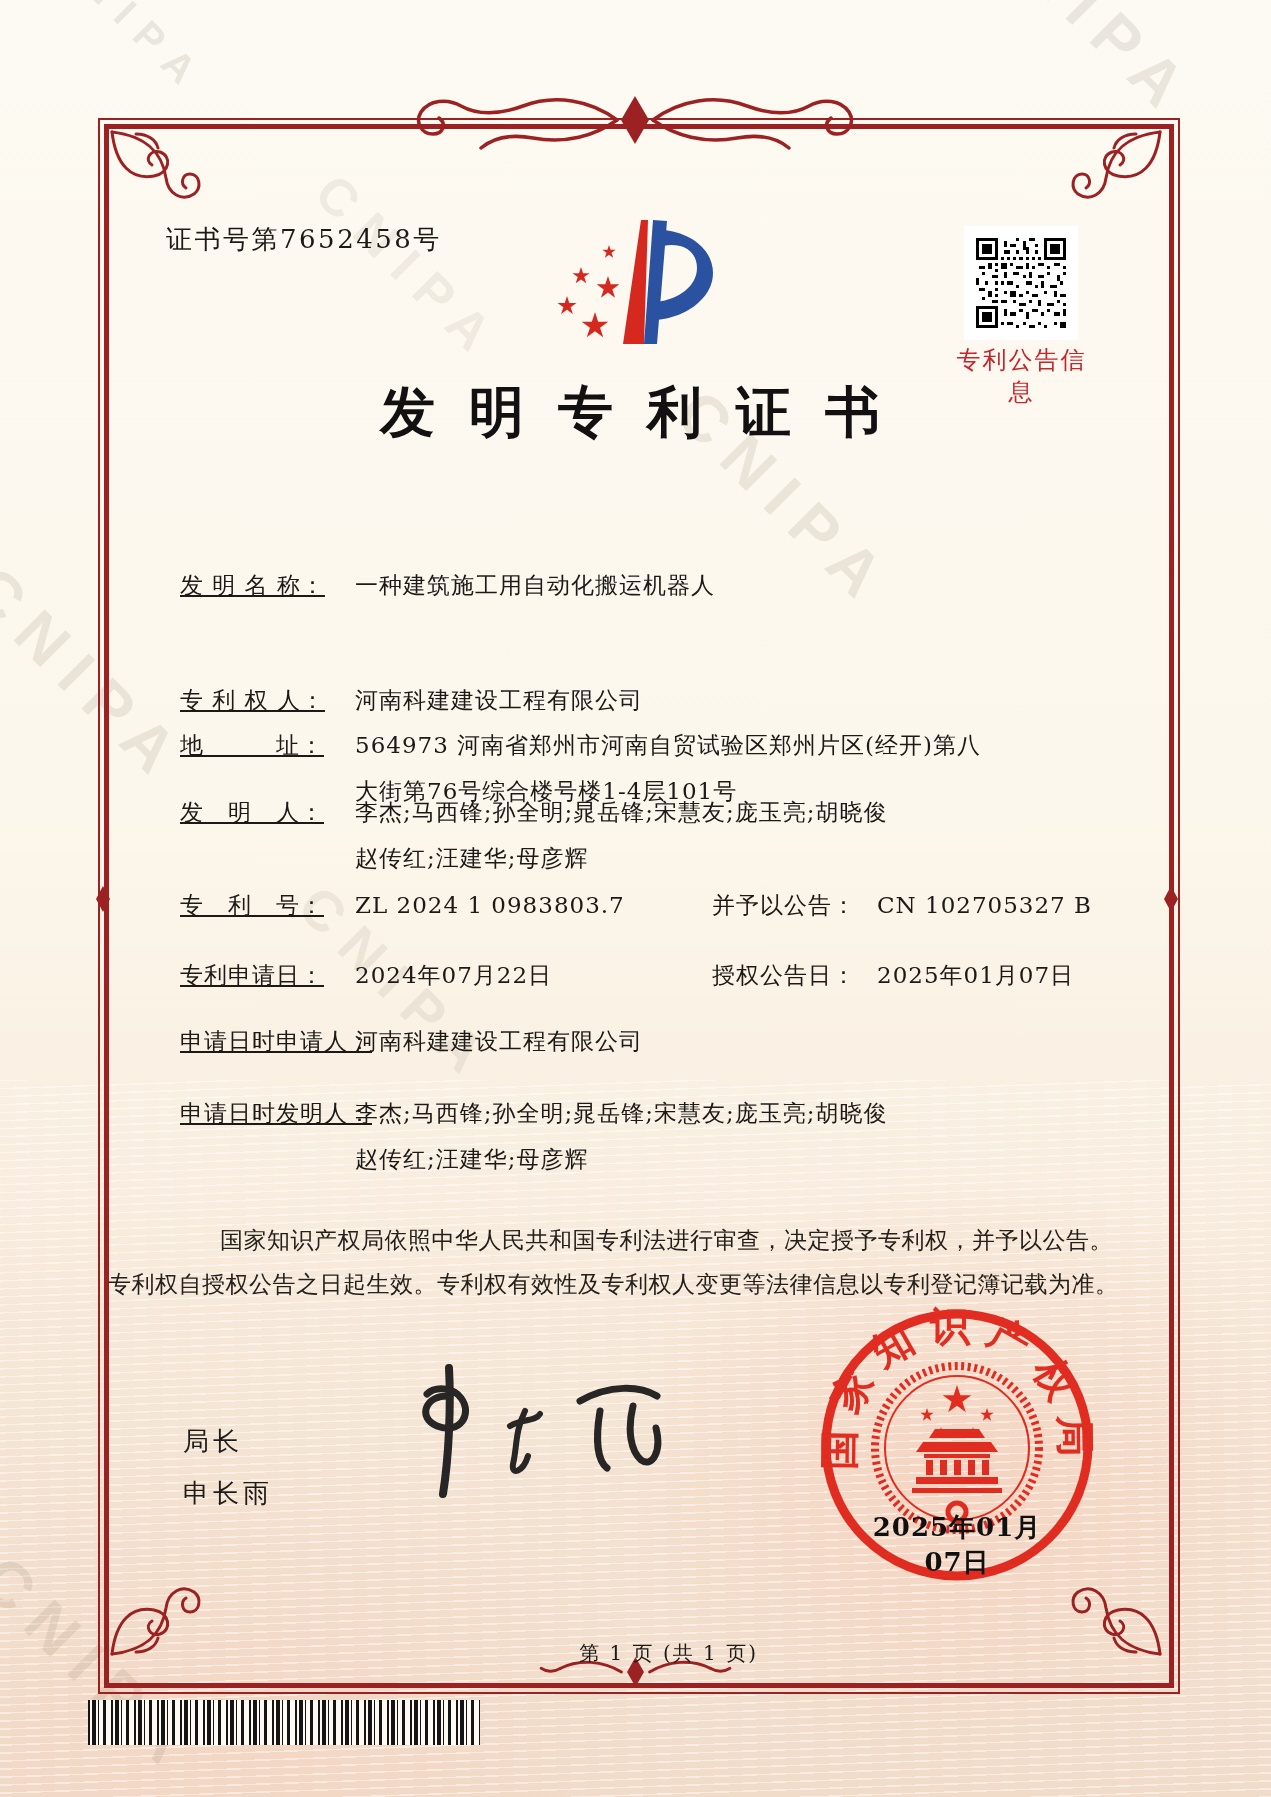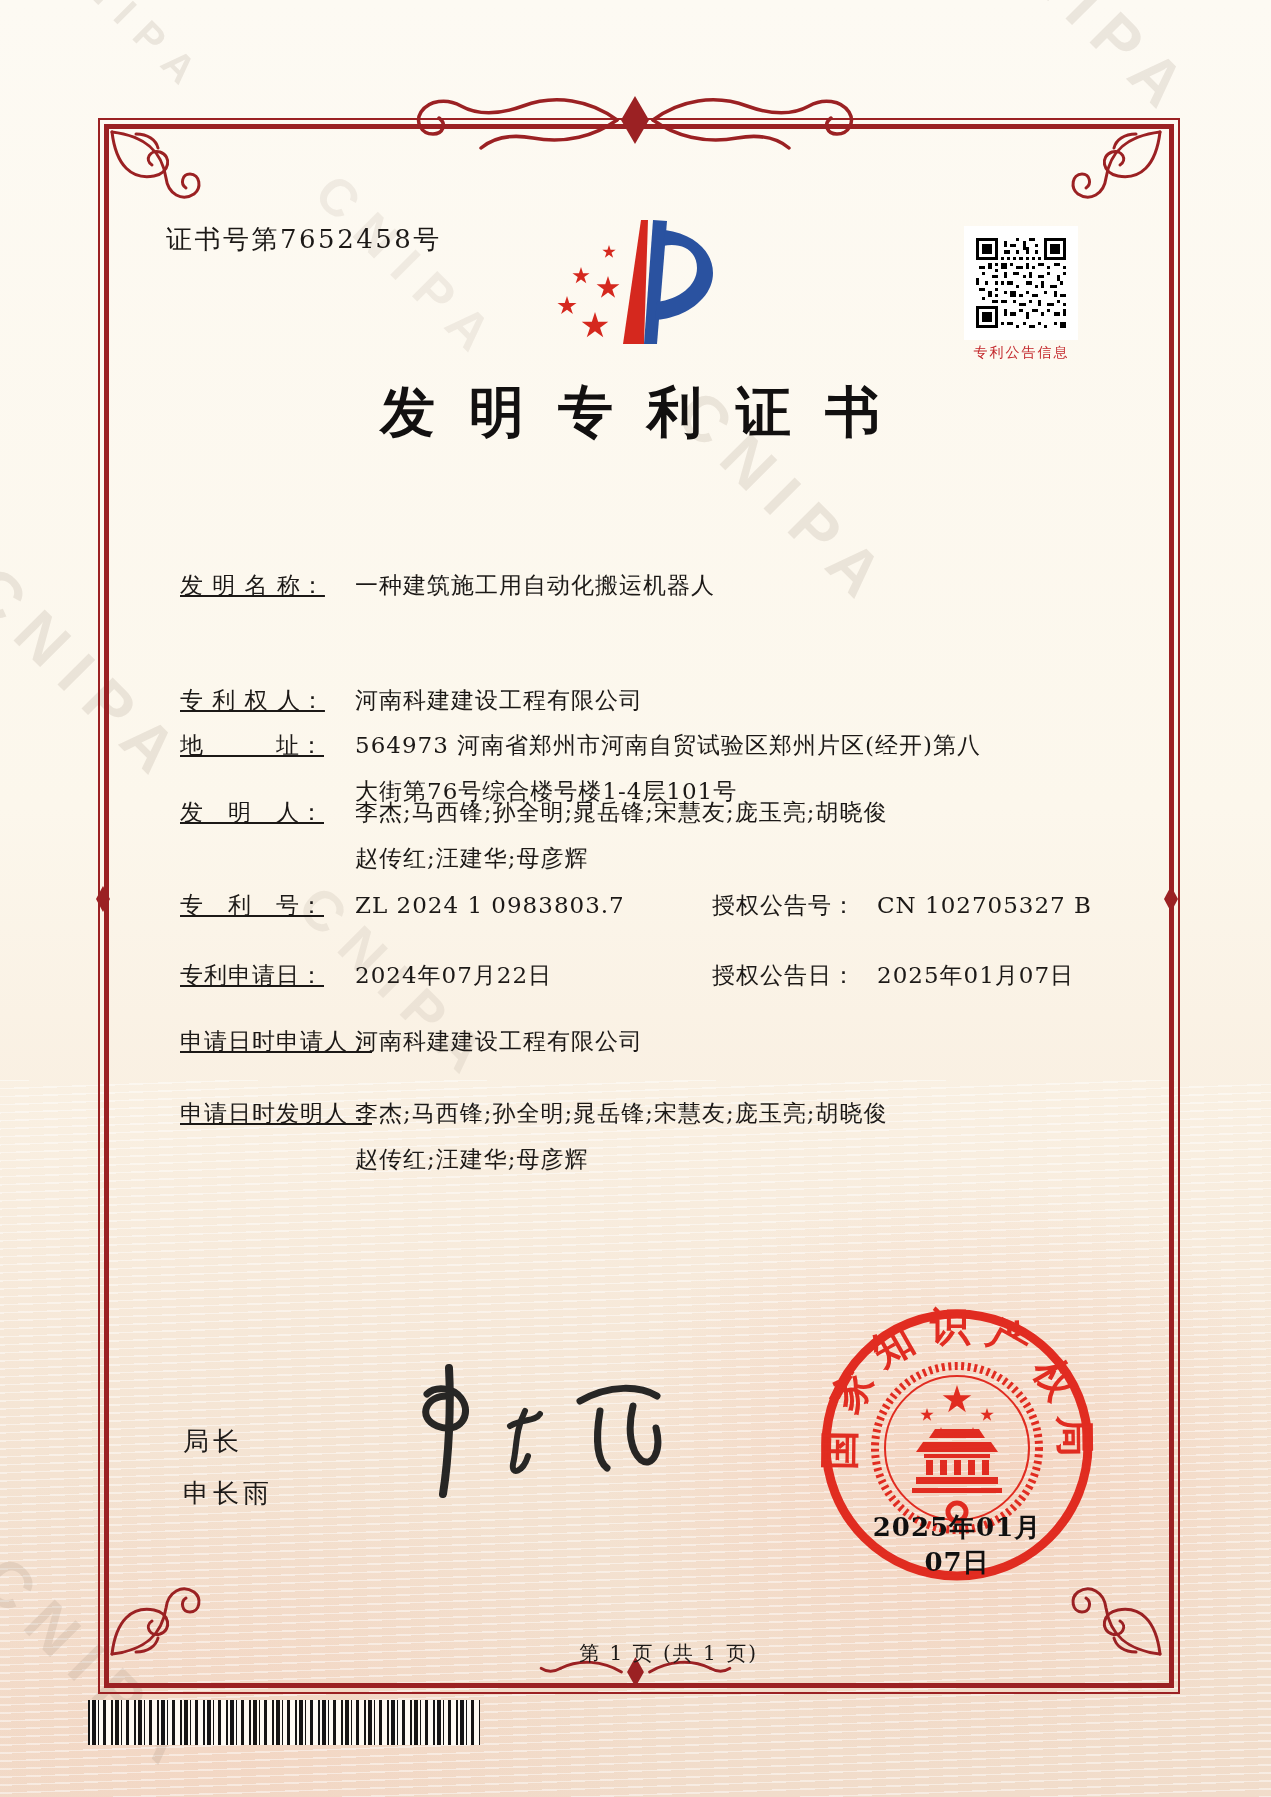--- a/index.html
+++ b/index.html
@@ -13,21 +13,21 @@
     background:repeating-linear-gradient(178deg,rgba(255,255,255,.55) 0 1.5px,rgba(255,255,255,0) 1.5px 8px);opacity:.85;}
   .wm{position:absolute;z-index:2;font-family:"Liberation Sans",sans-serif;font-weight:bold;
     color:rgba(146,130,114,.17);transform:rotate(45deg);letter-spacing:16px;white-space:nowrap;}
   .frame-outer{position:absolute;left:98px;top:118px;width:1078px;height:1572px;border:2px solid #9b2123;z-index:3;}
   .frame-inner{position:absolute;inset:4px;border:5px solid #9b2123;}
   .orn{position:absolute;z-index:3;color:#9b2123;}
   .cert-no{position:absolute;left:166px;top:222px;font-size:26px;letter-spacing:2.5px;z-index:4;}
   .logo{position:absolute;left:545px;top:218px;width:185px;height:152px;z-index:4;}
   .qr-box{position:absolute;left:964px;top:226px;width:114px;height:114px;background:#fff;z-index:4;padding:0;}
   .qr-box svg{position:absolute;left:12px;top:12px;width:90px;height:90px;}
-  .qr-caption{position:absolute;left:944px;top:344px;width:155px;text-align:center;font-size:14px;
+  .qr-caption{position:absolute;left:944px;top:344px;width:155px;text-align:center;font-size:24px;
     color:#c3272b;letter-spacing:2px;z-index:4;}
   .title{position:absolute;left:0;top:376px;width:1260px;text-align:center;font-size:55px;font-weight:bold;
     letter-spacing:34px;padding-left:34px;box-sizing:border-box;color:#121010;z-index:4;}
   .row{position:absolute;left:180px;font-size:23px;z-index:4;}
   .lbl{position:absolute;left:0;top:0;white-space:pre;line-height:46px;letter-spacing:1px;text-decoration:underline;}
   .val{position:absolute;left:175px;top:0;width:655px;white-space:pre-line;line-height:46px;letter-spacing:1px;}
   .lbl2{position:absolute;left:532px;top:0;white-space:pre;line-height:46px;letter-spacing:1px;}
   .val2{position:absolute;left:697px;top:0;width:300px;white-space:pre;line-height:46px;letter-spacing:1px;}
   .legal{position:absolute;left:108px;top:1218px;width:1060px;font-size:23px;line-height:44px;
     text-indent:112px;letter-spacing:.5px;white-space:pre-line;color:#26201b;z-index:4;}
@@ -163,39 +163,41 @@
 大街第76号综合楼号楼1-4层101号</span>
   </div>
   <div class="row" style="top:789px;">
     <span class="lbl">发　明　人：</span>
     <span class="val">李杰;马西锋;孙全明;晁岳锋;宋慧友;庞玉亮;胡晓俊
 赵传红;汪建华;母彦辉</span>
   </div>
   <div class="row" style="top:882px;">
     <span class="lbl">专　利　号：</span>
     <span class="val">ZL 2024 1 0983803.7</span>
-    <span class="lbl2">授权公告号：</span>
+    <span class="lbl2">并予以公告：</span>
     <span class="val2">CN 102705327 B</span>
   </div>
   <div class="row" style="top:952px;">
     <span class="lbl">专利申请日：</span>
     <span class="val">2024年07月22日</span>
     <span class="lbl2">授权公告日：</span>
     <span class="val2">2025年01月07日</span>
   </div>
   <div class="row" style="top:1018px;">
     <span class="lbl">申请日时申请人：</span>
     <span class="val">河南科建建设工程有限公司</span>
   </div>
   <div class="row" style="top:1090px;">
     <span class="lbl">申请日时发明人：</span>
     <span class="val">李杰;马西锋;孙全明;晁岳锋;宋慧友;庞玉亮;胡晓俊
 赵传红;汪建华;母彦辉</span>
   </div>
 
+  <div class="legal">国家知识产权局依照中华人民共和国专利法进行审查，决定授予专利权，并予以公告。
+专利权自授权公告之日起生效。专利权有效性及专利权人变更等法律信息以专利登记簿记载为准。</div>
 
   <div class="director-title">局长</div>
   <div class="director-name">申长雨</div>
 
   <svg class="sig" width="300" height="155" viewBox="0 0 300 155">
     <g fill="none" stroke="#161616" stroke-linecap="round" stroke-linejoin="round" opacity="0.92">
       <path d="M85,40 C60,38 52,62 72,70 C95,79 108,58 96,42 C88,31 70,30 62,38" stroke-width="7"></path>
       <path d="M84,12 C86,50 84,100 78,138" stroke-width="8"></path>
       <path d="M160,55 C150,75 152,92 148,108 C146,120 158,116 163,100" stroke-width="6"></path>
       <path d="M145,70 C158,62 170,66 175,58" stroke-width="6"></path>

